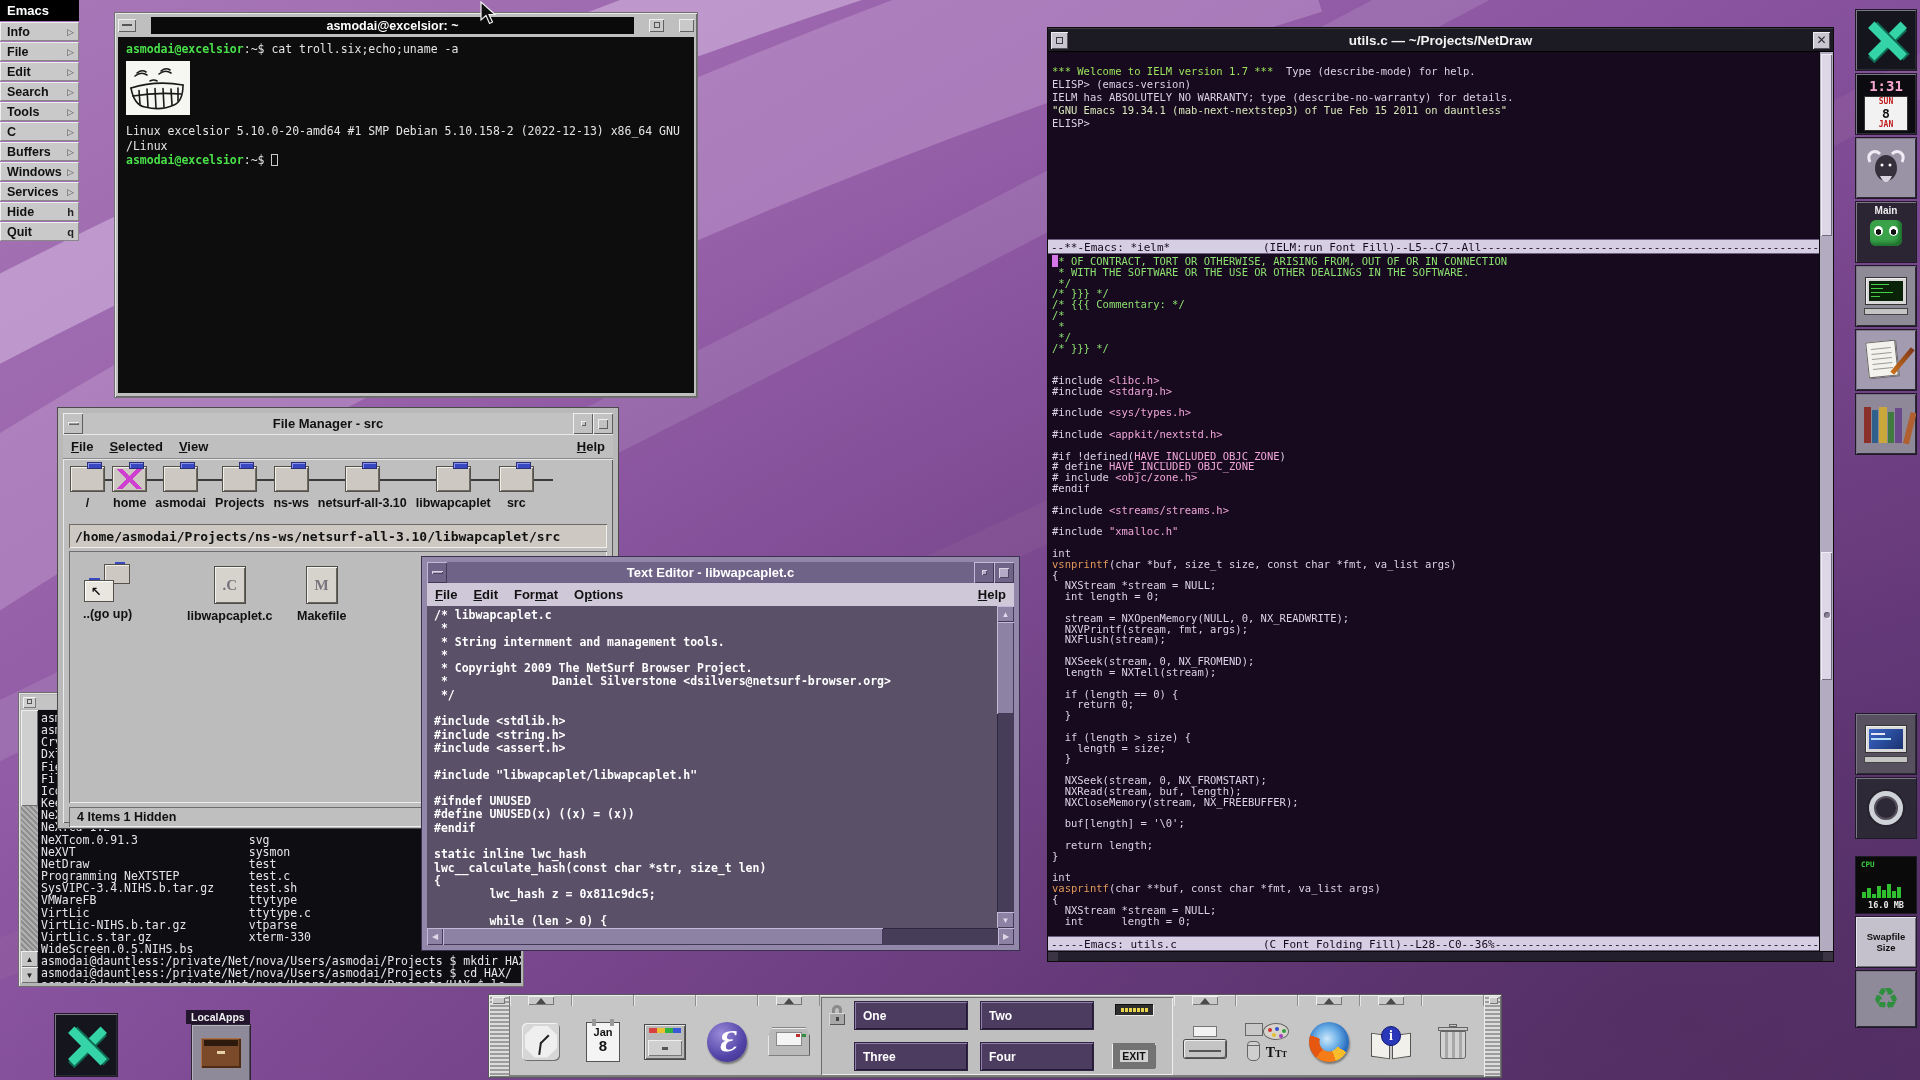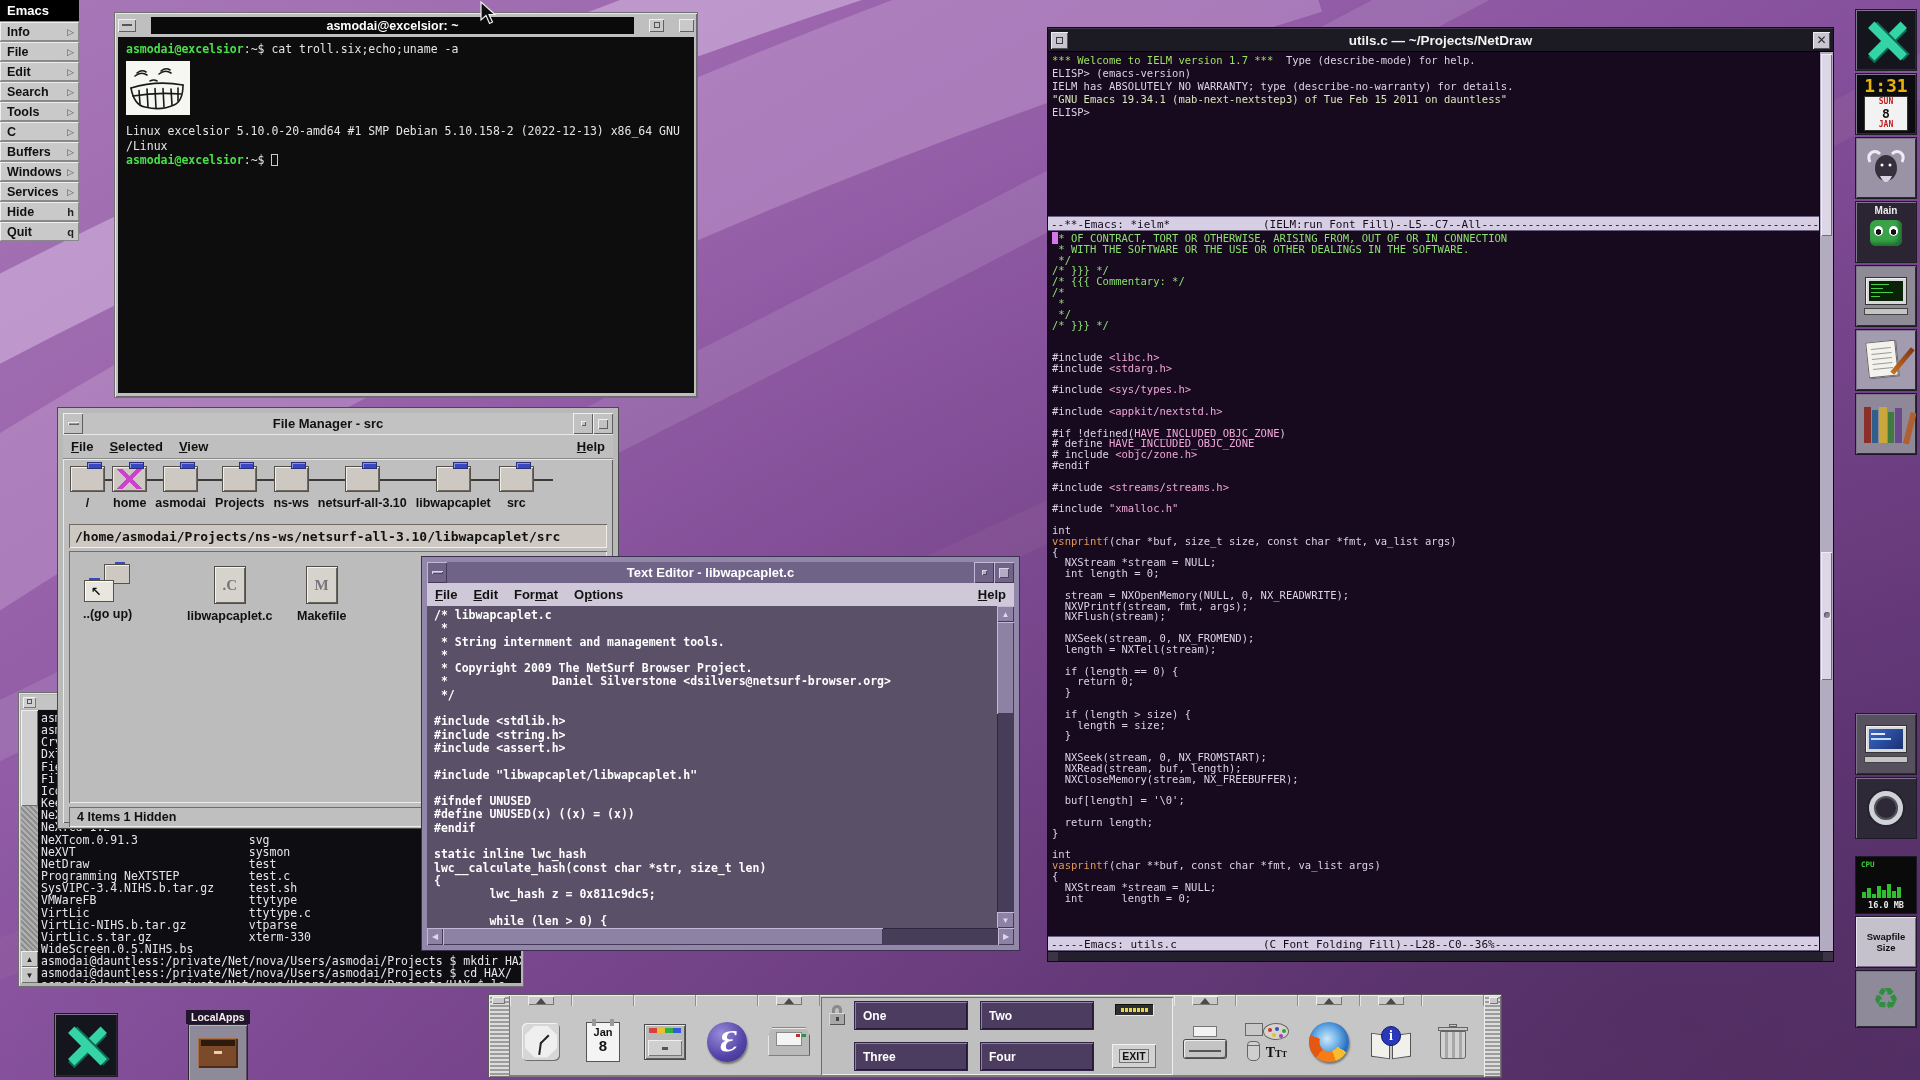--- a/index.html
+++ b/index.html
@@ -120,21 +120,21 @@
     border:1px solid #0c0c0c;background:#170a1e;}
   #emacs .ntbar{height:24px;background:#1c1a22;display:flex;align-items:center;padding:0 3px;
     box-shadow:inset 0 1px 0 #3c3944,inset 0 -1px 0 #000;}
   #emacs .ntitle{flex:1;text-align:center;color:#f2f2f2;font-weight:bold;font-size:13.5px;}
   .nbtn{width:17px;height:17px;background:#c8c4d0;box-shadow:inset 1px 1px 0 #efecf4,inset -1px -1px 0 #56525e;
     display:flex;align-items:center;justify-content:center;}
   .nbtn .inner{width:7px;height:7px;border:1.5px solid #3a3742;}
   .nbtn .x{font-size:12px;font-weight:bold;color:#2c2933;line-height:1;}
   #emacs .erow{display:flex;height:899px;}
   #emacs .ecol{flex:1;display:flex;flex-direction:column;overflow:hidden;}
-  #emacs .ielm{height:164px;padding:2px 0 0 4px;font-size:10.5px;line-height:13px;overflow:hidden;}
+  #emacs .ielm{height:187px;padding:13px 0 0 4px;font-size:10.5px;line-height:13px;overflow:hidden;}
   #emacs .modeline{height:15px;background:#d6cee2;color:#170a1e;font-size:11px;line-height:15px;
     padding-left:3px;overflow:hidden;white-space:pre;border-top:1px solid #6d5f82;border-bottom:1px solid #6d5f82;}
   #emacs .code{flex:1;padding:2px 0 0 4px;font-size:10.5px;line-height:10.82px;overflow:hidden;}
   #emacs .esb{width:14px;background:#b3abc0;border-left:1px solid #0c0c0c;position:relative;}
   #emacs .esb .th1{position:absolute;left:1px;right:1px;top:2px;height:182px;background:#dcd6e6;
     box-shadow:inset 1px 1px 0 #f1edf6,inset -1px -1px 0 #716a80;}
   #emacs .esb .th2{position:absolute;left:1px;right:1px;top:500px;height:128px;background:#dcd6e6;
     box-shadow:inset 1px 1px 0 #f1edf6,inset -1px -1px 0 #716a80;}
   #emacs .esb .dimple{position:absolute;left:3px;top:60px;width:6px;height:6px;border-radius:50%;
     background:#8a8296;box-shadow:inset 1px 1px 1px #5e5870,1px 1px 0 #f1edf6;}
@@ -183,21 +183,21 @@
   .lockcol{width:24px;display:flex;align-items:flex-start;justify-content:center;height:100%;padding-top:4px;}
   .wsgrid{display:grid;grid-template-columns:112px 112px;grid-template-rows:27px 27px;gap:14px;}
   .wsbtn{background:#4c3c60;color:#fff;font-weight:bold;font-size:12px;display:flex;align-items:center;padding-left:8px;
     box-shadow:inset 1px 1px 0 #8f7fa8,inset -1px -1px 0 #241934,0 0 0 1px #2e2342;}
   .wscol{flex:1;display:flex;flex-direction:column;align-items:center;justify-content:space-between;height:100%;padding:3px 0;}
   .busylight{width:38px;height:11px;background:#2e2e2e;box-shadow:inset 1px 1px 0 #111,1px 1px 0 #e8e8e8;
     display:flex;align-items:center;justify-content:center;gap:1px;}
   .busylight i{width:3px;height:4px;background:#e8d44a;}
   .exitbtn{width:44px;height:24px;background:#d2d2d2;box-shadow:inset 1px 1px 0 #f0f0f0,inset -1px -1px 0 #6e6e6e;
     display:flex;align-items:center;justify-content:center;}
-  .exitbtn span{border:1px solid #737373;font-size:10.5px;font-weight:bold;padding:0 2px;color:#111;}
+  .exitbtn span{border:7px solid #737373;font-size:10.5px;font-weight:bold;padding:0 2px;color:#111;}
 
   
   .i-clock{width:38px;height:38px;background:#d6d6d6;border-radius:5px;box-shadow:inset 1px 1px 0 #f2f2f2,inset -1px -1px 0 #6e6e6e;position:relative;}
   .i-clock .face{position:absolute;inset:3px;background:#efefef;clip-path:polygon(30% 0,70% 0,100% 30%,100% 70%,70% 100%,30% 100%,0 70%,0 30%);}
   .i-clock .hh{position:absolute;left:18px;top:9px;width:2px;height:11px;background:#222;transform-origin:bottom center;transform:rotate(45deg);}
   .i-clock .mh{position:absolute;left:18px;top:19px;width:2px;height:13px;background:#222;transform-origin:top center;transform:rotate(8deg);}
   .i-cal{width:34px;height:40px;background:#f4f4f4;border:1px solid #555;position:relative;
     display:flex;flex-direction:column;align-items:center;color:#111;}
   .i-cal .m{font-size:11px;font-weight:bold;margin-top:3px;}
   .i-cal .d{font-size:15px;font-weight:bold;margin-top:-1px;}
@@ -251,21 +251,21 @@
     background:repeating-linear-gradient(90deg,#d2d2d2 0 4px,#a8a8a8 4px 7px);}
 
   
   .tile{position:absolute;width:60px;background:#56505e;box-shadow:inset 1px 1px 0 #7d7689,inset -1px -1px 0 #2e2936,0 0 0 1px #1e1a26;
     display:flex;align-items:center;justify-content:center;overflow:hidden;}
   .xlogo{position:relative;width:40px;height:40px;}
   .xlogo .b1,.xlogo .b2{position:absolute;left:17px;top:-2px;width:9px;height:46px;background:#35d3a8;box-shadow:2px 2px 0 #0f6b52;}
   .xlogo .b1{transform:rotate(45deg);}
   .xlogo .b2{transform:rotate(-45deg);}
   .dclock{display:flex;flex-direction:column;align-items:center;width:100%;height:100%;padding:4px 6px;}
-  .dclock .t{color:#eab308;font-weight:bold;font-size:18px;line-height:16px;}
+  .dclock .t{color:#f9a8d4;font-weight:bold;font-size:14px;line-height:16px;}
   .dclock .date{margin-top:2px;background:#f2f2f2;width:44px;flex:1;display:flex;flex-direction:column;align-items:center;border:1px solid #333;}
   .dclock .wd{color:#c02020;font-size:8px;font-weight:bold;line-height:10px;}
   .dclock .dd{color:#111;font-size:13px;font-weight:bold;line-height:13px;}
   .dclock .mo{color:#c02020;font-size:8px;font-weight:bold;line-height:10px;}
   .mainface{display:flex;flex-direction:column;align-items:center;width:100%;height:100%;padding-top:3px;}
   .mainface .lbl{color:#efefef;font-size:10px;font-weight:bold;line-height:12px;}
   .mainface .face{margin-top:3px;width:32px;height:26px;border-radius:6px;background:#3aa34a;position:relative;box-shadow:inset -3px -3px 4px #1e6e2c;}
   .mainface .face i{position:absolute;top:6px;width:9px;height:10px;border-radius:50%;background:radial-gradient(circle at 50% 60%,#111 0 2.5px,#fff 3px);}
   .mainface .face i.l{left:4px;}.mainface .face i.r{right:4px;}
   .dmon{position:relative;width:42px;height:38px;}
@@ -287,21 +287,21 @@
   .dcpu .hd{color:#39d039;font-size:7.5px;font-weight:bold;line-height:9px;}
   .dcpu .bars{flex:1;display:flex;align-items:flex-end;gap:1px;padding:2px 1px;}
   .dcpu .bars i{width:4px;background:#2fbf2f;display:block;}
   .dcpu .mem{color:#e8e8e8;font-size:8.5px;font-weight:bold;text-align:center;line-height:10px;}
   .dswap{width:100%;height:100%;background:#c4c0cc;display:flex;flex-direction:column;align-items:center;justify-content:center;
     color:#111;font-size:9.5px;font-weight:bold;line-height: 11px;box-shadow:inset 1px 1px 0 #e8e4ee,inset -1px -1px 0 #736d7e;}
   .drecycle{font-size:30px;color:#2f8f3f;line-height:1;}
   .ldrawer{position:relative;width:40px;height:30px;background:#7a4a2a;box-shadow:inset 1px 1px 0 #a87048,inset -2px -2px 0 #4e2c14;}
   .ldrawer .knob{position:absolute;left:16px;top:13px;width:8px;height:3px;background:#e8d0a8;}
   .ldrawer .top{position:absolute;top:2px;left:3px;right:3px;height:6px;background:#2e1a0c;}
-  #localapps{position:absolute;left:186px;top:1010px;z-index:8;display:flex;flex-direction:column;align-items:center;}
+  #localapps{position:absolute;left:186px;top:1010px;z-index:8;display:flex;flex-direction:column;align-items:flex-end;}
   #localapps .lbl{background:rgba(18,10,26,.85);color:#f0f0f0;font-size:10.5px;font-weight:bold;padding:1px 5px;margin-bottom:1px;}
   #localapps .tilebox{position:relative;width:58px;height:56px;background:#8f8a99;box-shadow:inset 1px 1px 0 #b6b2c0,inset -1px -1px 0 #55505e,0 0 0 1px #2a2632;
     display:flex;align-items:center;justify-content:center;}
   #tileA{left:55px;top:1014px;height:62px;width:62px;background:#15151d;}
 
   
   #cursor{position:absolute;left:478px;top:0px;z-index:20;}
 </style>
 </head>
 <body>

